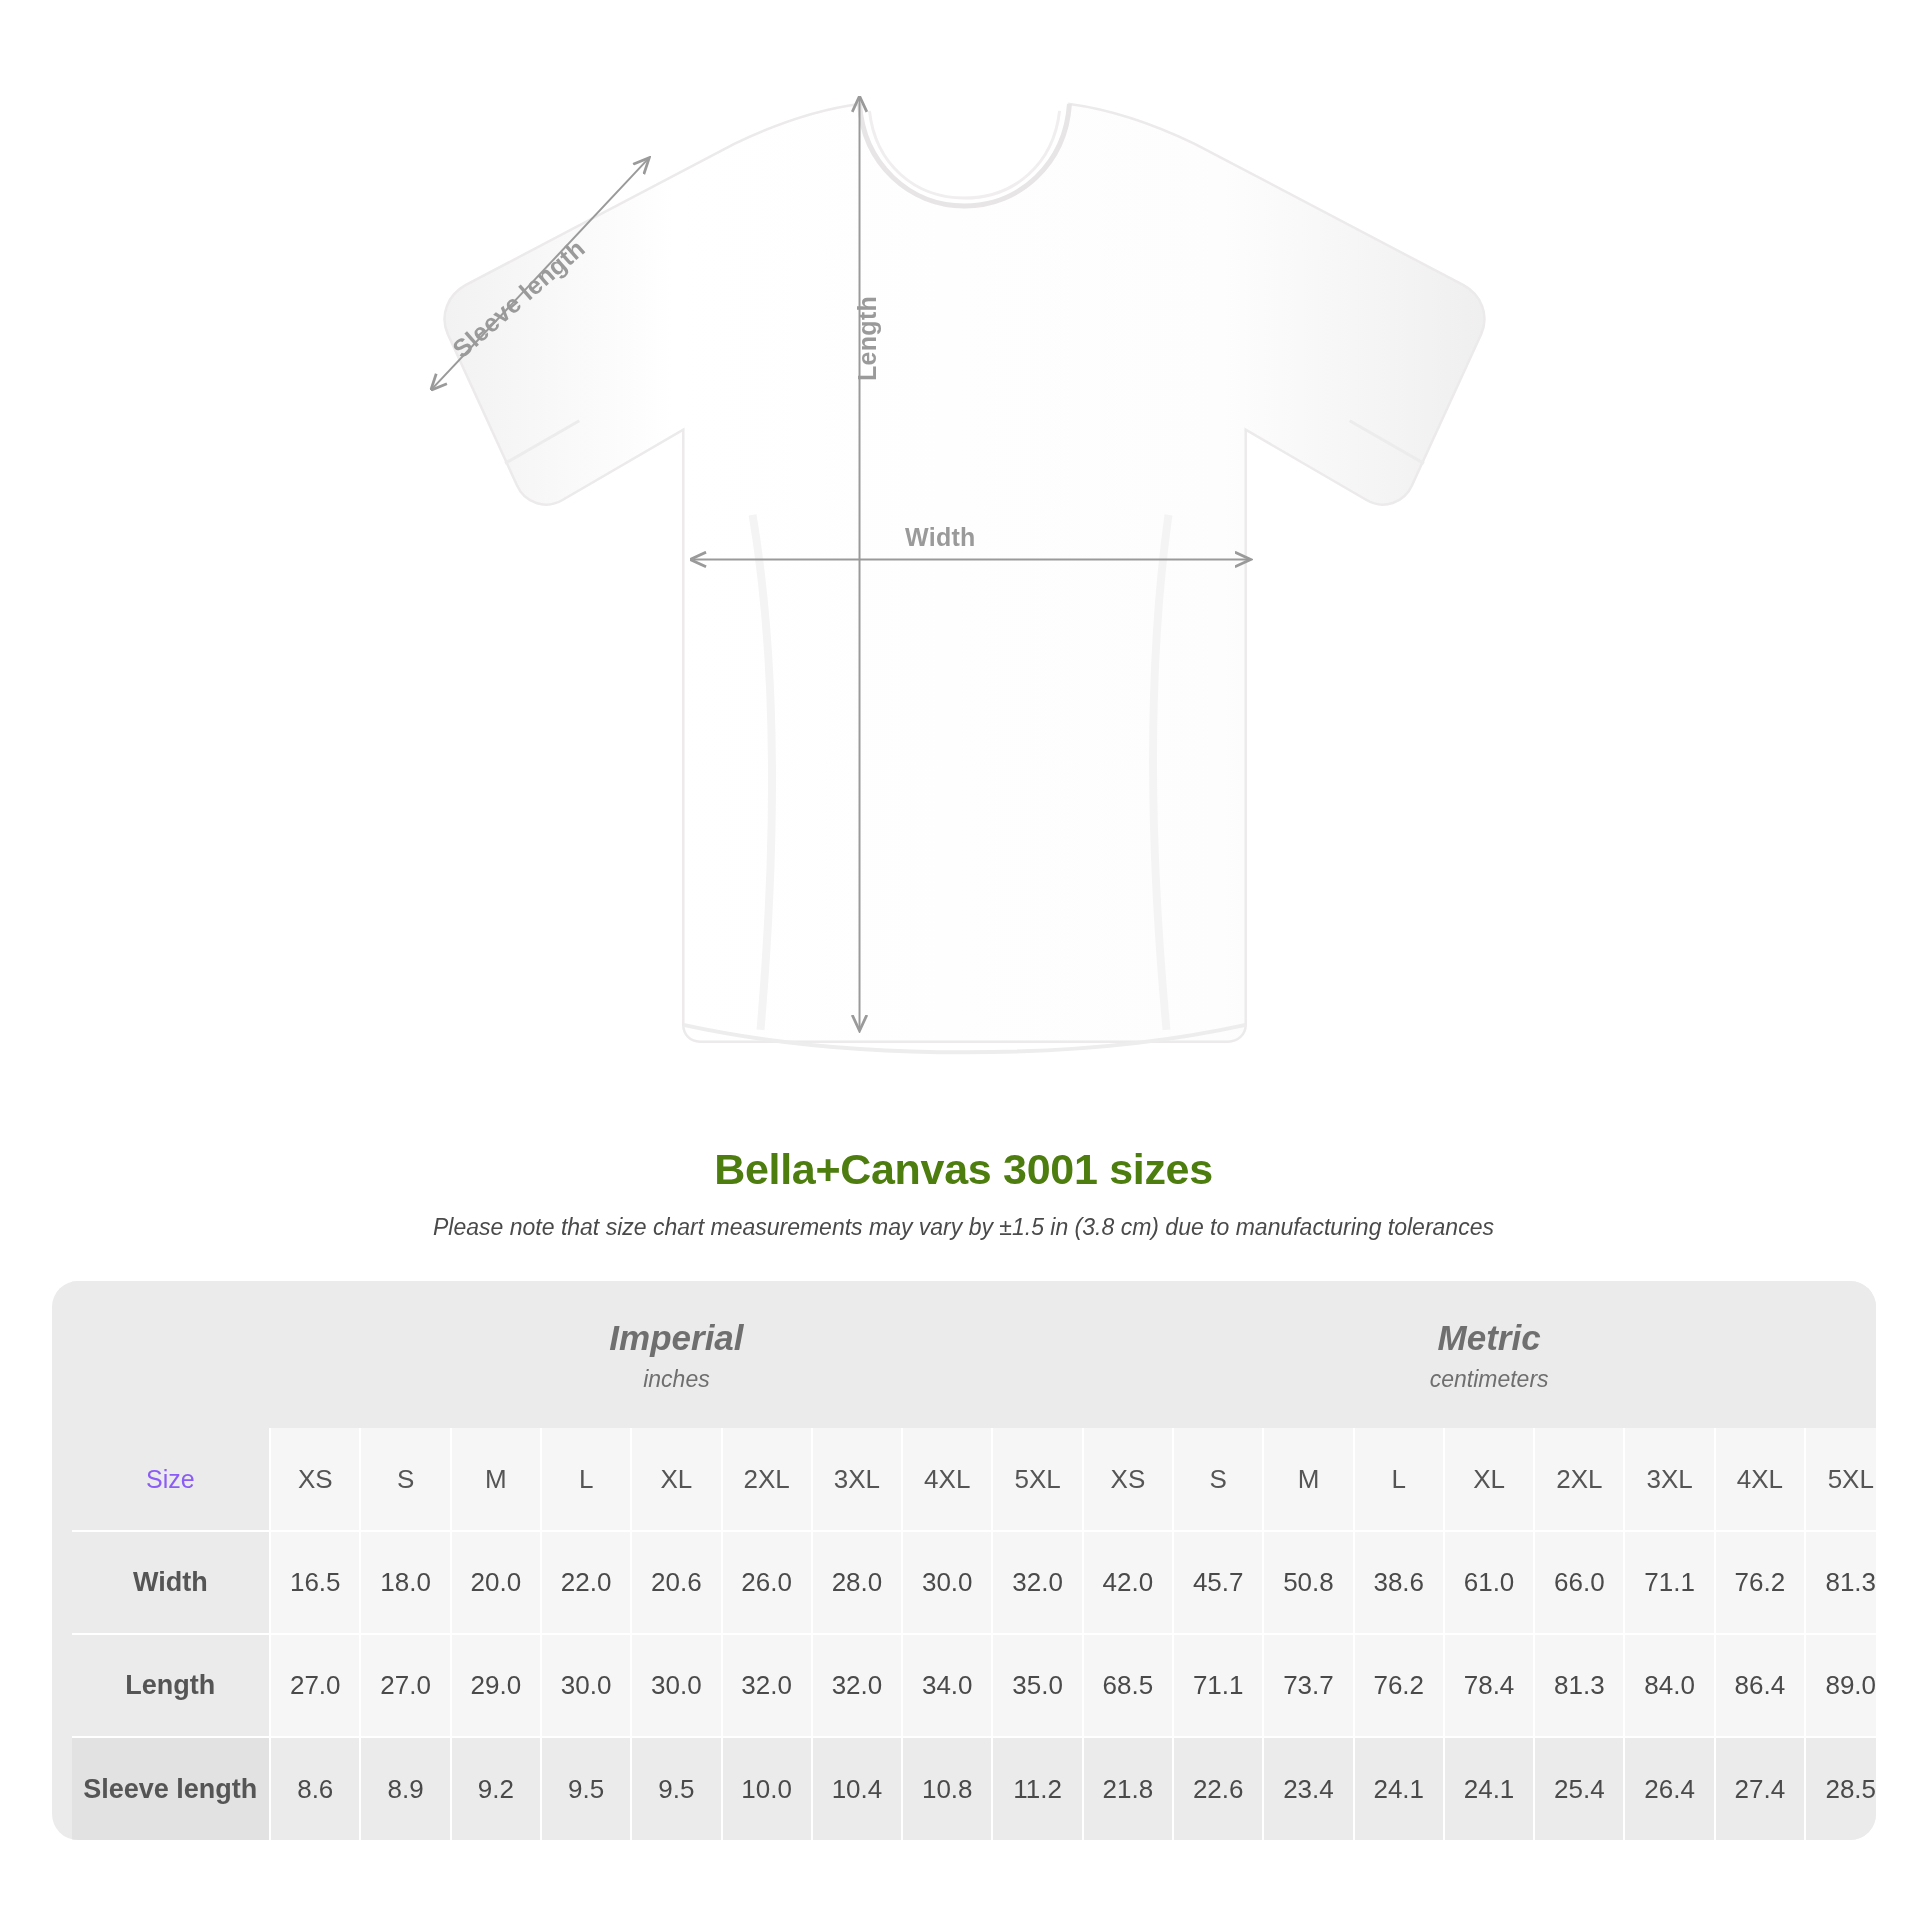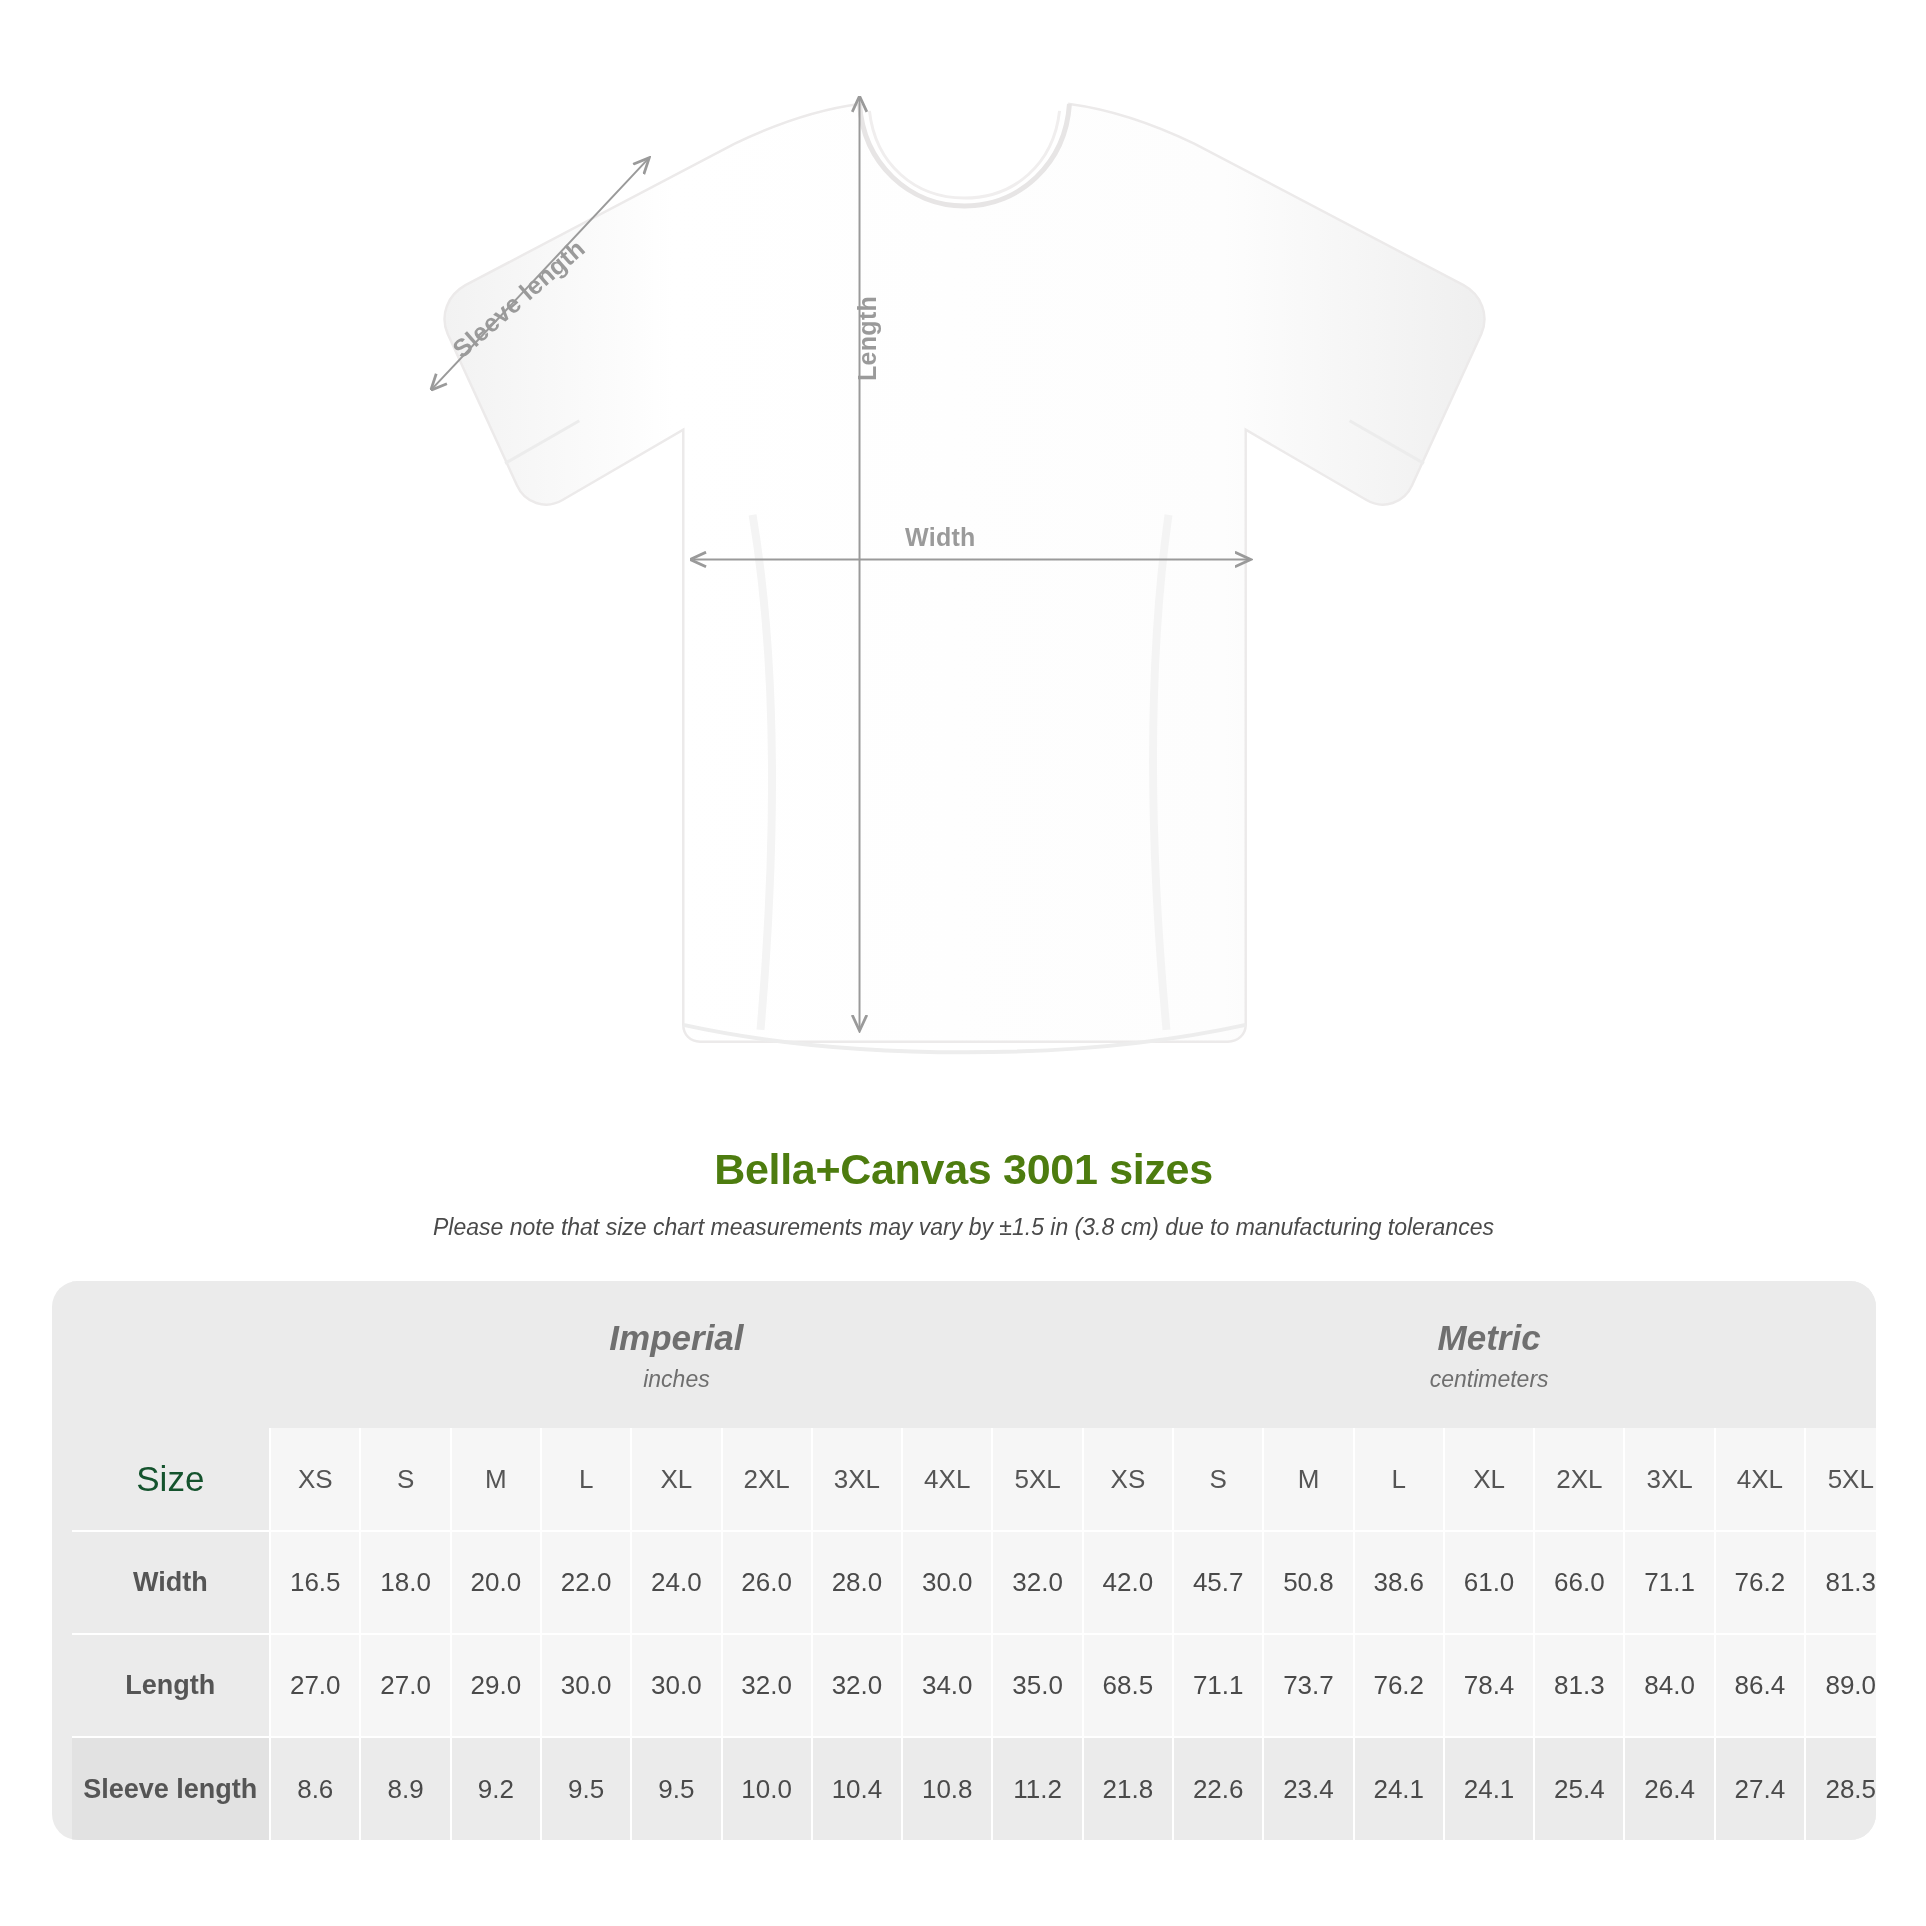--- a/index.html
+++ b/index.html
@@ -110,22 +110,22 @@
     height: 103px;
     background: #f6f6f6;
     border-right: 2px solid #ffffff;
     border-bottom: 2px solid #ffffff;
     font-size: 26px;
     color: #555555;
     font-weight: bold;
   }
   .size-row td.rowhead {
     background: #ebebeb;
-    font-size: 35px;
-    color: #14532d;
+    font-size: 25px;
+    color: #8b5cf6;
   }
   .data-row td {
     height: 103px;
     font-size: 26px;
     color: #4a4a4a;
     border-right: 2px solid #ffffff;
     border-bottom: 2px solid #ffffff;
   }
   .data-row.odd td { background: #f6f6f6; }
   .data-row.even td { background: #ebebeb; }
@@ -276,21 +276,21 @@
           <td>4XL</td>
           <td class="lastcol">5XL</td>
         </tr>
 
         <tr class="data-row odd">
           <td class="rowhead">Width</td>
           <td>16.5</td>
           <td>18.0</td>
           <td>20.0</td>
           <td>22.0</td>
-          <td>24.0</td>
+          <td>20.6</td>
           <td>26.0</td>
           <td>28.0</td>
           <td>30.0</td>
           <td>32.0</td>
           <td>42.0</td>
           <td>45.7</td>
           <td>50.8</td>
           <td>38.6</td>
           <td>61.0</td>
           <td>66.0</td>

